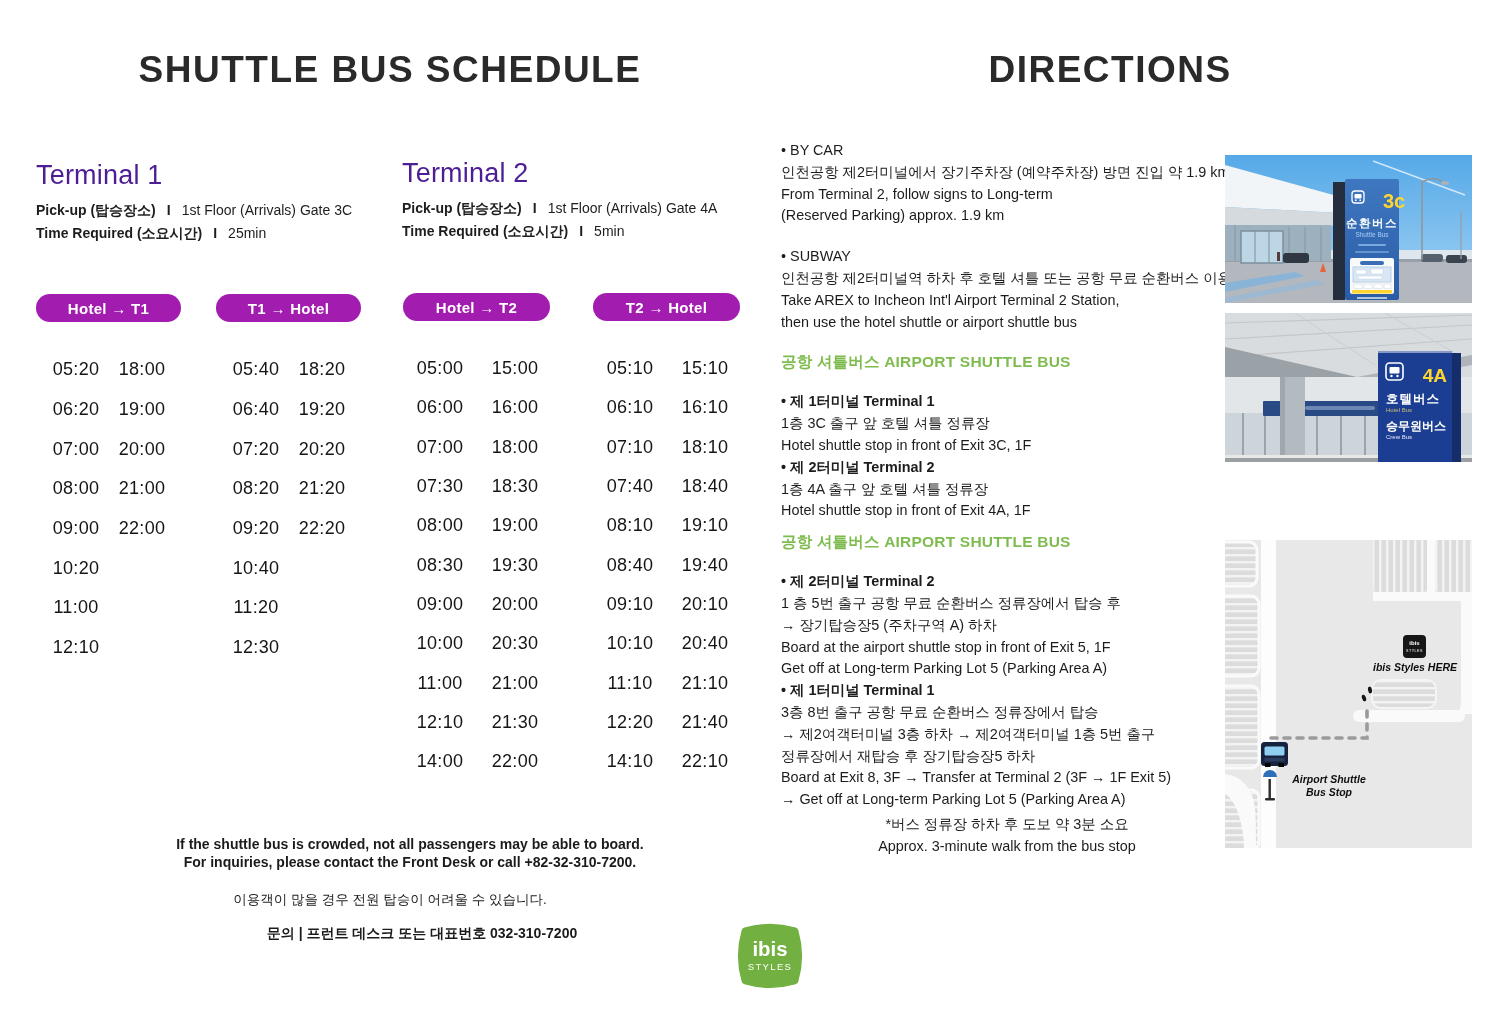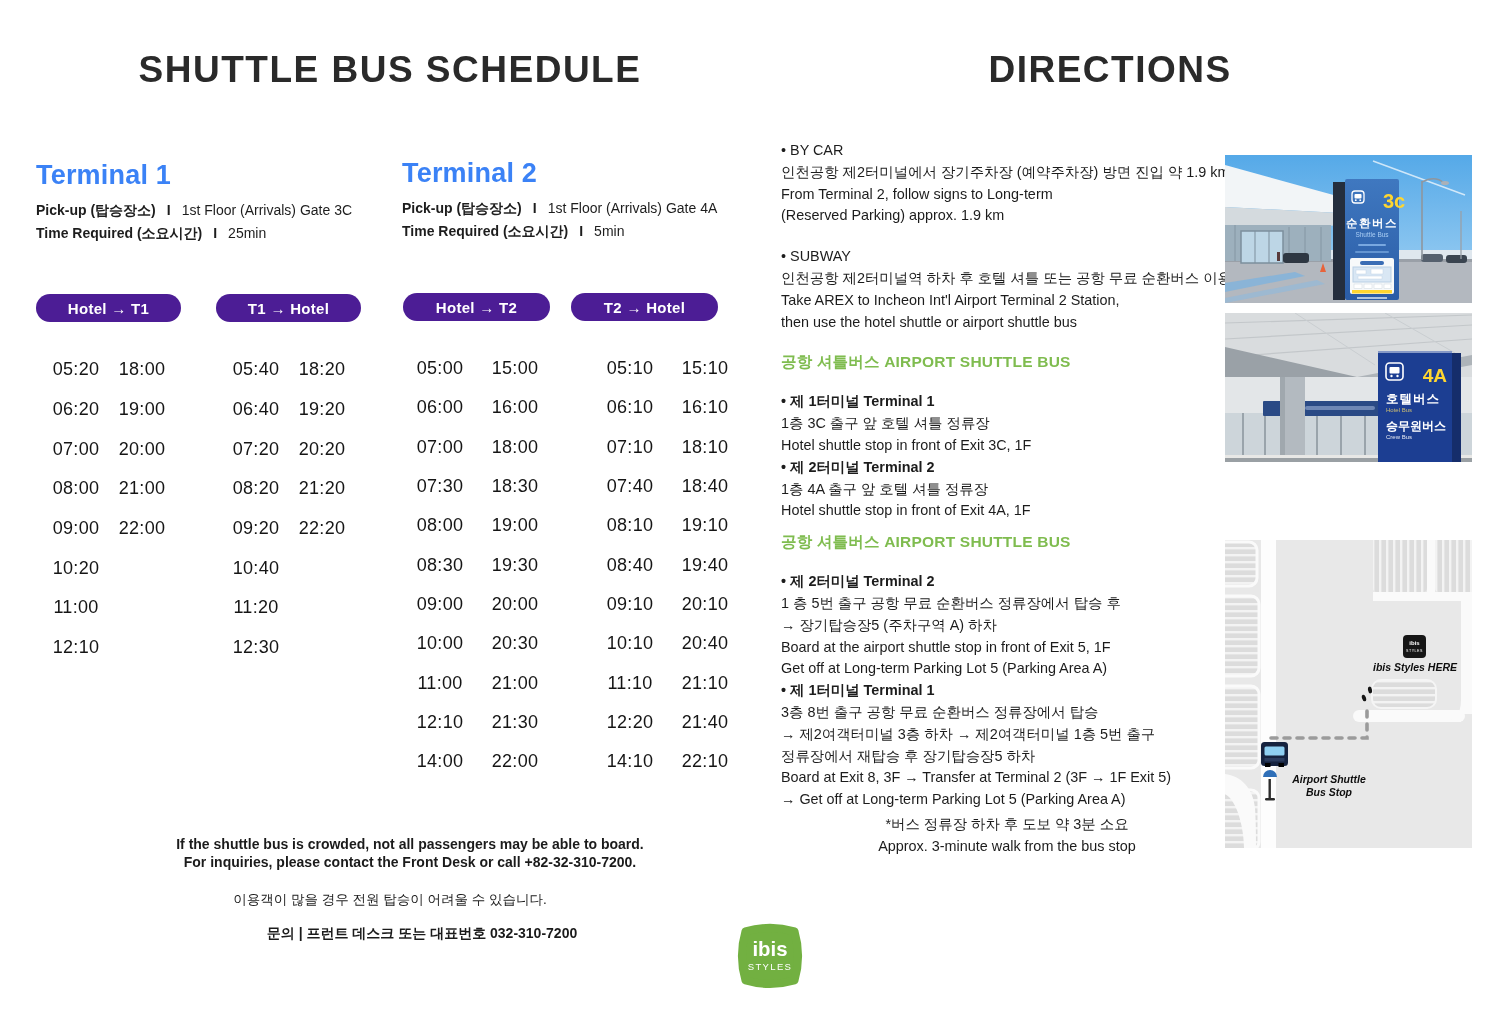--- a/index.html
+++ b/index.html
@@ -4,27 +4,27 @@
 <style>
   html,body{margin:0;padding:0;background:#ffffff;}
   .page{position:relative;width:1491px;height:1031px;background:#fff;overflow:hidden;
         font-family:"Liberation Sans","DejaVu Sans",sans-serif;color:#222;}
   
   .title{position:absolute;top:49px;font-size:37px;font-weight:700;letter-spacing:1.5px;color:#2a2a2a;text-align:center;}
   .title-left{left:0;width:780px;}
   .title-right{left:900px;width:420px;}
   
   .thead{position:absolute;width:360px;}
-  .thead h2{margin:0;font-size:27px;font-weight:700;color:#3b82f6;letter-spacing:0.2px;}
+  .thead h2{margin:0;font-size:27px;font-weight:400;color:#4c1d95;letter-spacing:0.2px;}
   .meta{margin-top:8px;font-size:14px;color:#1d1d1d;line-height:23px;}
   .meta .lbl{font-weight:700;}
   .meta .sep{font-weight:700;margin:0 11px;}
   .meta .val{font-weight:400;}
   
-  .pill{position:absolute;height:28px;border-radius:14px;background:#4c1d95;color:#fff;
+  .pill{position:absolute;height:28px;border-radius:14px;background:#a21caf;color:#fff;
         font-size:15px;font-weight:700;display:flex;align-items:center;justify-content:center;letter-spacing:0.3px;}
   
   .times{position:absolute;}
   .trow{display:flex;align-items:center;height:39.7px;}
   .times.t2 .trow{height:39.3px;column-gap:9px;}
   .tcell{width:66px;text-align:center;font-size:18px;color:#151515;letter-spacing:0.3px;}
   
   .rcol{position:absolute;left:781px;top:140px;width:452px;}
   .r-line{margin:0;font-size:14.4px;line-height:21.8px;color:#1c1c1c;white-space:nowrap;}
   .r-title{font-weight:700;}
@@ -63,21 +63,21 @@
     <h2>Terminal 2</h2>
     <div class="meta">
       <div><span class="lbl">Pick-up (탑승장소)</span><span class="sep">I</span><span class="val">1st Floor (Arrivals) Gate 4A</span></div>
       <div><span class="lbl">Time Required (소요시간)</span><span class="sep">I</span><span class="val">5min</span></div>
     </div>
   </div>
 
   <div class="pill" style="left:36px;top:294px;width:145px;">Hotel → T1</div>
   <div class="pill" style="left:216px;top:294px;width:145px;">T1 → Hotel</div>
   <div class="pill" style="left:403px;top:293px;width:147px;">Hotel → T2</div>
-  <div class="pill" style="left:571px;top:293px;width:147px;">T2 → Hotel</div>
+  <div class="pill" style="left:593px;top:293px;width:147px;">T2 → Hotel</div>
 
   <div class="times" style="left:43px;top:350px;">
 
   <div class="trow">
         <span class="tcell">05:20</span>
         <span class="tcell">18:00</span>
       </div>
       <div class="trow">
         <span class="tcell">06:20</span>
         <span class="tcell">19:00</span>

